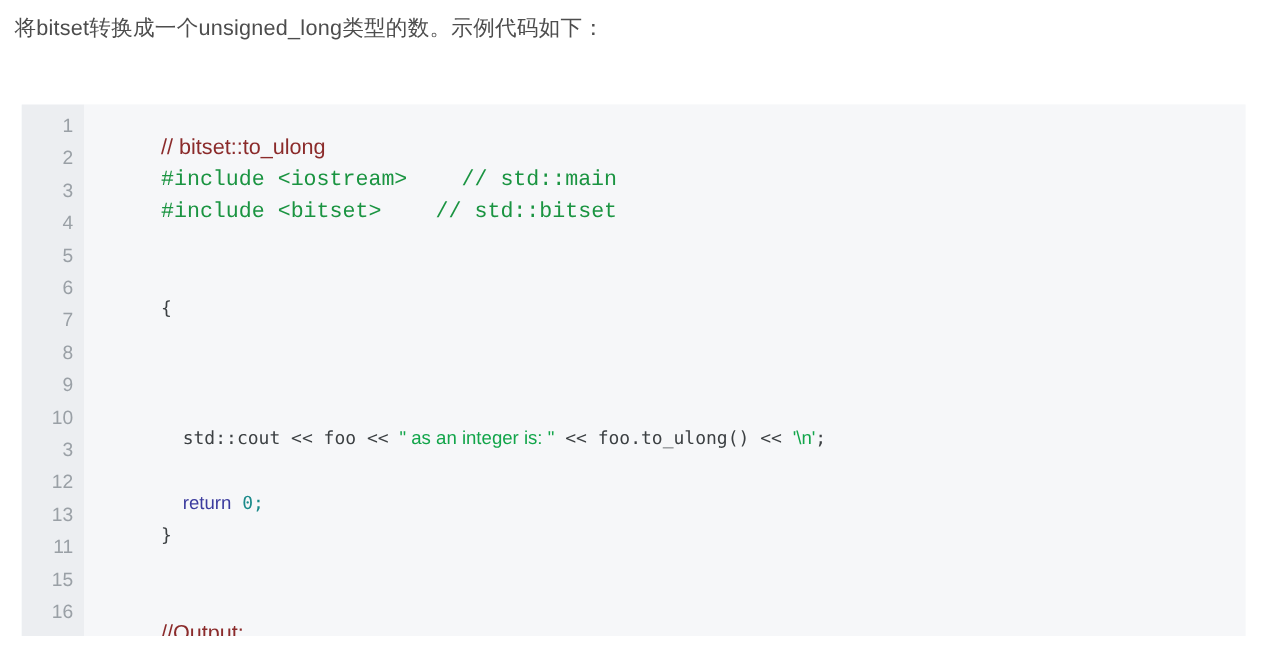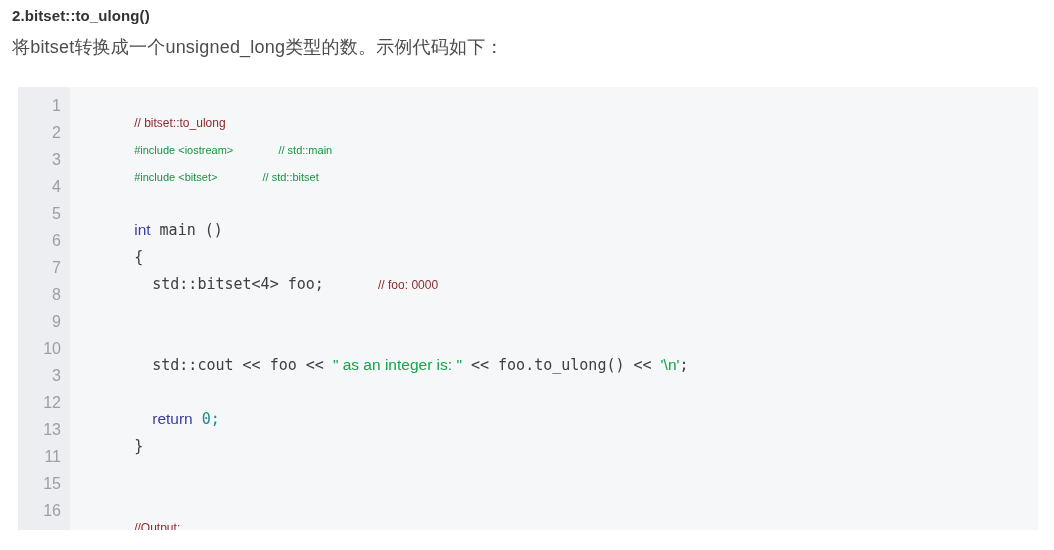--- a/index.html
+++ b/index.html
@@ -75,32 +75,31 @@
   .code-line {
     position: absolute;
     left: 10px;
     white-space: pre;
     font-size: 15px;
     line-height: 16px;
     font-family: "DejaVu Sans Mono", monospace;
     color: #3c4043;
   }
   
-  .t-cmt   { color: #8b2b2b; font-family: "Liberation Sans", sans-serif; font-size: 12px; }
-  .t-pre   { color: #1a9441; font-family: Liberation Sans, sans-serif; font-size: 11px; }
+  .t-cmt   { color: #8b2b2b; font-family: "Liberation Sans", sans-serif; font-size: 18px; }
+  .t-pre   { color: #1a9441; font-family: Liberation Mono, monospace; font-size: 18px; }
   .t-kw    { color: #3b3b9e; font-family: "Liberation Sans", sans-serif; font-size: 15.5px; }
   .t-str   { color: #12a54a; font-family: "Liberation Sans", sans-serif; font-size: 15.5px; }
   .t-num   { color: #1a8a8a; font-family: "DejaVu Sans Mono", monospace; }
   .t-code  { color: #3c4043; font-family: "DejaVu Sans Mono", monospace; }
 </style>
 </head>
 <body>
 
 <div class="article">
-  <h2 class="section-title">2.bitset::to_ulong()</h2>
   <p class="section-desc">将bitset转换成一个unsigned_long类型的数。示例代码如下：</p>
 </div>
 
 <div class="code-block">
   <div class="gutter">
     <div class="gutter-num" style="top:11px">1</div>
     <div class="gutter-num" style="top:38px">2</div>
     <div class="gutter-num" style="top:65px">3</div>
     <div class="gutter-num" style="top:92px">4</div>
     <div class="gutter-num" style="top:119px">5</div>
@@ -127,31 +126,25 @@
     <div class="code-line" style="top:38px">
       <span class="t-pre">#include &lt;iostream&gt;</span><span class="t-code">     </span><span class="t-pre">// std::main</span>
     </div>
 
     <div class="code-line" style="top:65px">
       <span class="t-pre">#include &lt;bitset&gt;</span><span class="t-code">     </span><span class="t-pre">// std::bitset</span>
     </div>
 
     <div class="code-line" style="top:92px"></div>
 
-    <div class="code-line" style="top:119px">
-      <span class="t-kw">int</span><span class="t-code"> main ()</span>
-    </div>
 
     <div class="code-line" style="top:146px">
       <span class="t-code">{</span>
     </div>
 
-    <div class="code-line" style="top:173px">
-      <span class="t-code">  std::bitset&lt;4&gt; foo;</span><span class="t-code">      </span><span class="t-cmt">// foo: 0000</span>
-    </div>
 
 
     <div class="code-line" style="top:227px"></div>
 
     <div class="code-line" style="top:254px">
       <span class="t-code">  std::cout &lt;&lt; foo &lt;&lt; </span><span class="t-str">" as an integer is: "</span><span class="t-code"> &lt;&lt; foo.to_ulong() &lt;&lt; </span><span class="t-str">'\n'</span><span class="t-code">;</span>
     </div>
 
     <div class="code-line" style="top:281px"></div>
 

